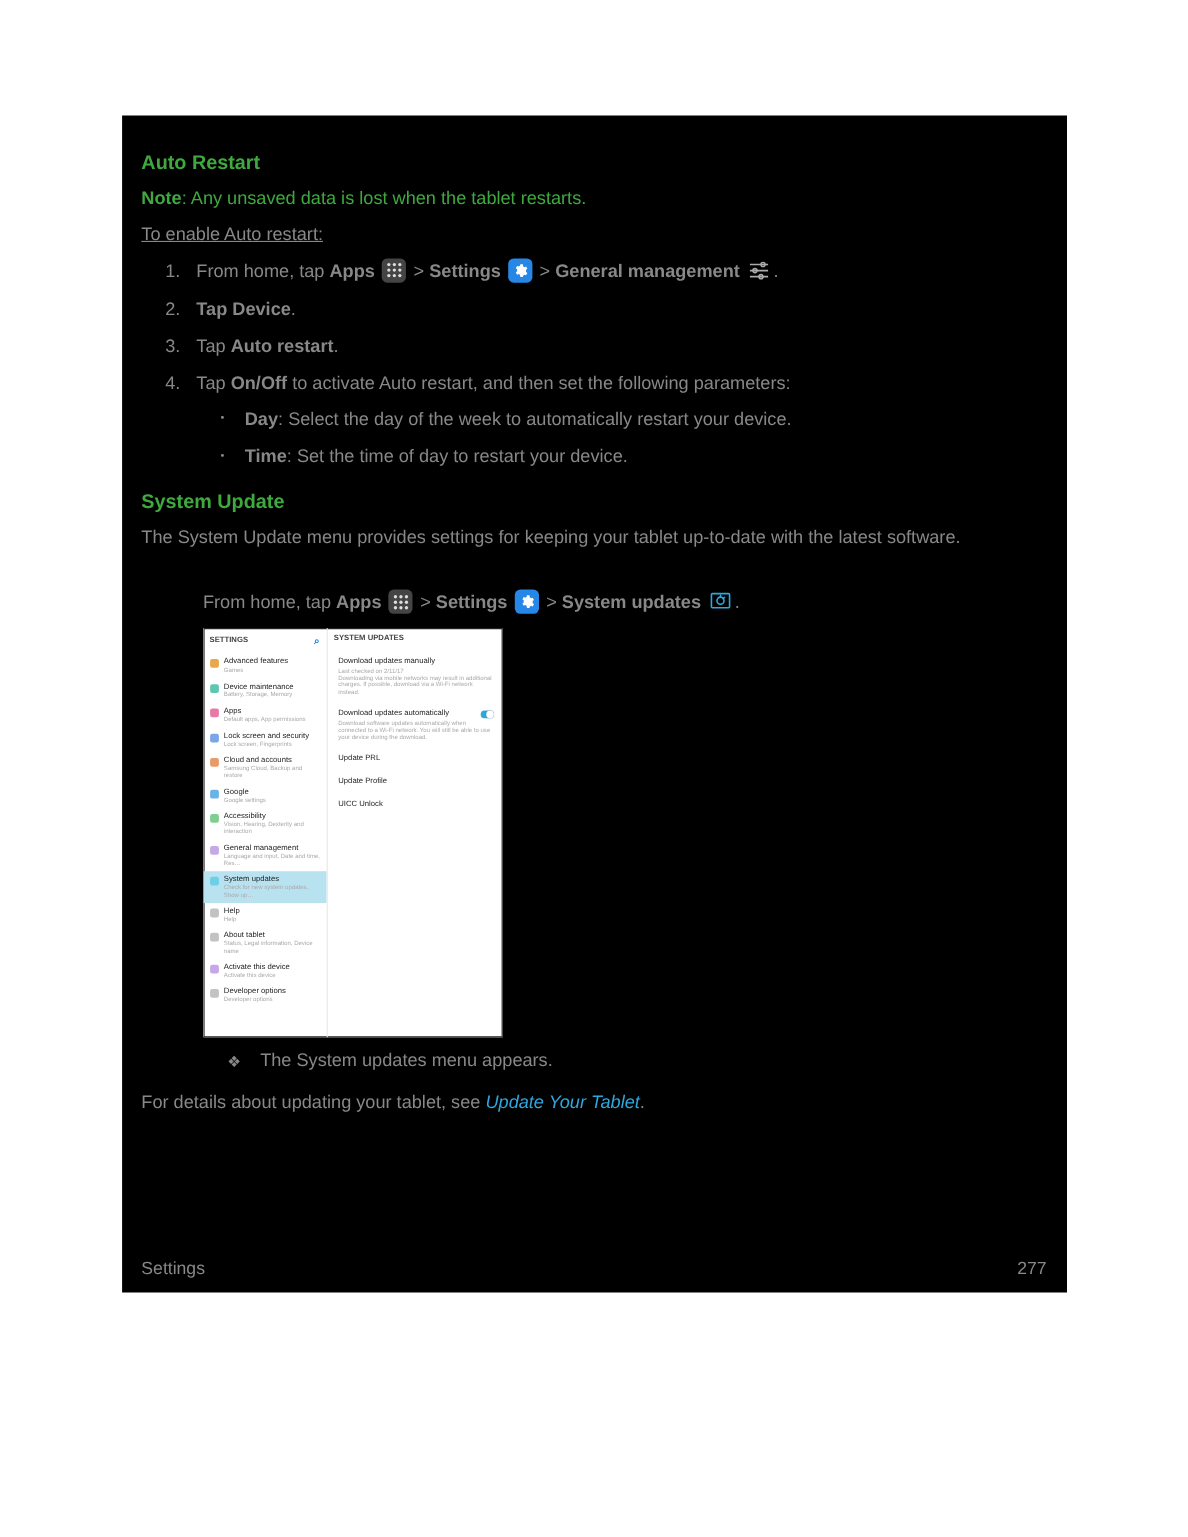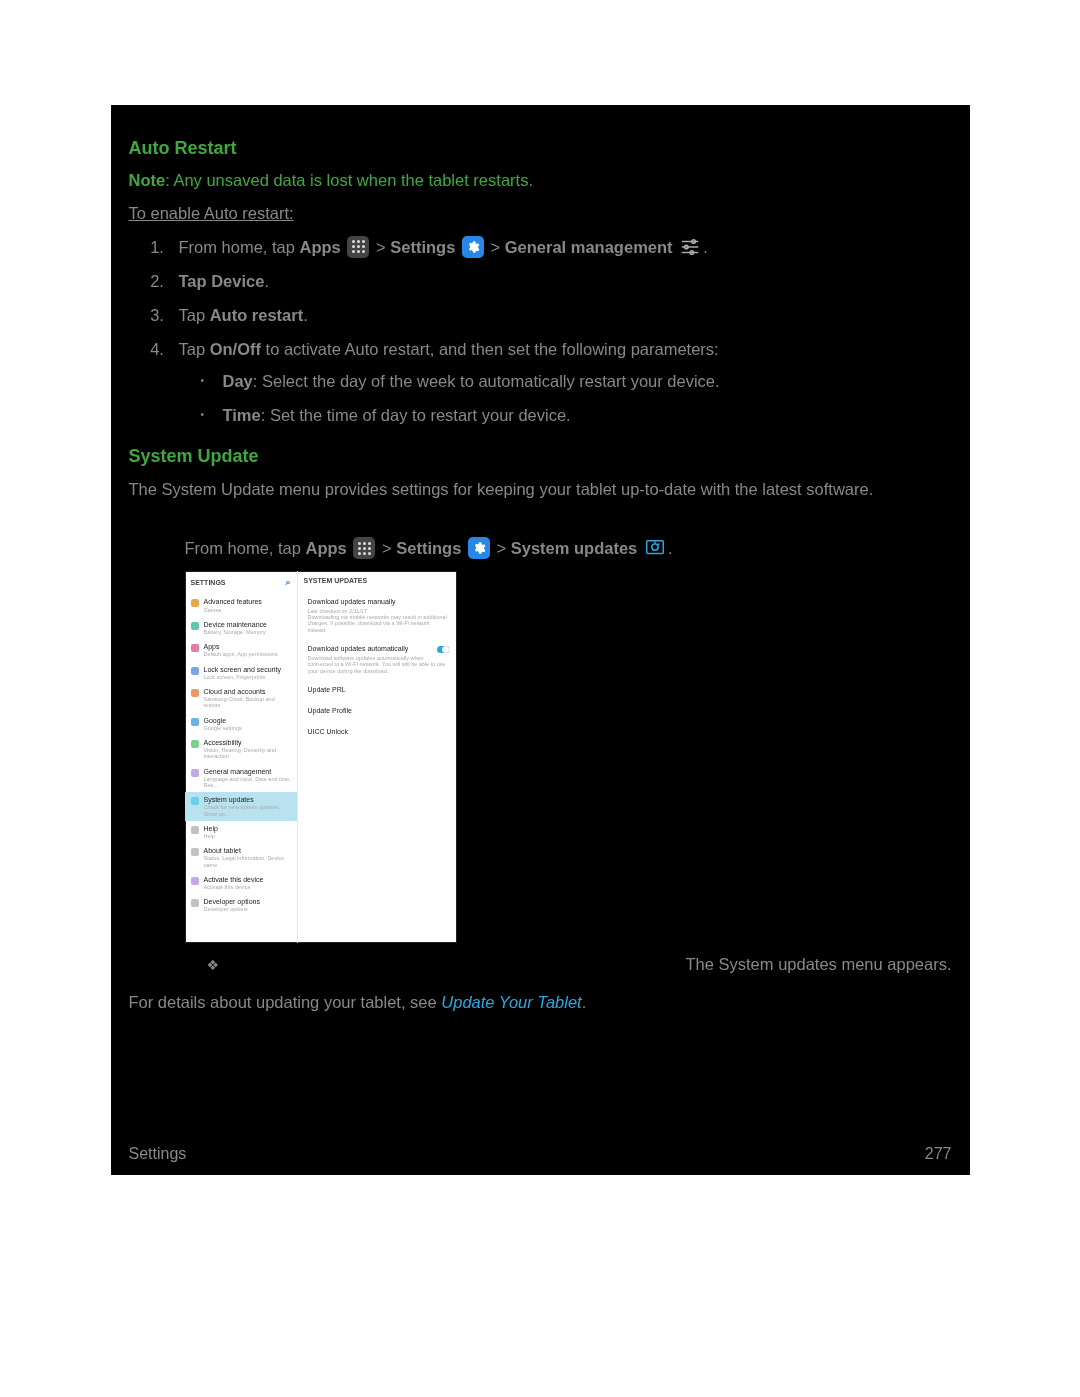--- a/index.html
+++ b/index.html
@@ -37,21 +37,21 @@
   ul.bullets { list-style: none; margin: 8px 0 0 22px; padding: 0; }
   ul.bullets li { margin-bottom: 10px; position: relative; padding-left: 22px; }
   ul.bullets li::before {
     content: "•";
     position: absolute;
     left: 0;
     color: #888;
     font-size: 10px;
     top: 4px;
   }
-  ul.diamond { list-style: none; margin: 6px 0 0 22px; padding: 0; text-align: right; }
+  ul.diamond { list-style: none; margin: 6px 0 0 22px; padding: 0; }
   ul.diamond li { margin-bottom: 10px; position: relative; padding-left: 30px; }
   ul.diamond li::before {
     content: "❖";
     position: absolute;
     left: 0;
     color: #888;
     font-size: 14px;
     top: 2px;
   }
   strong.b { font-weight: bold; color: #888; }

